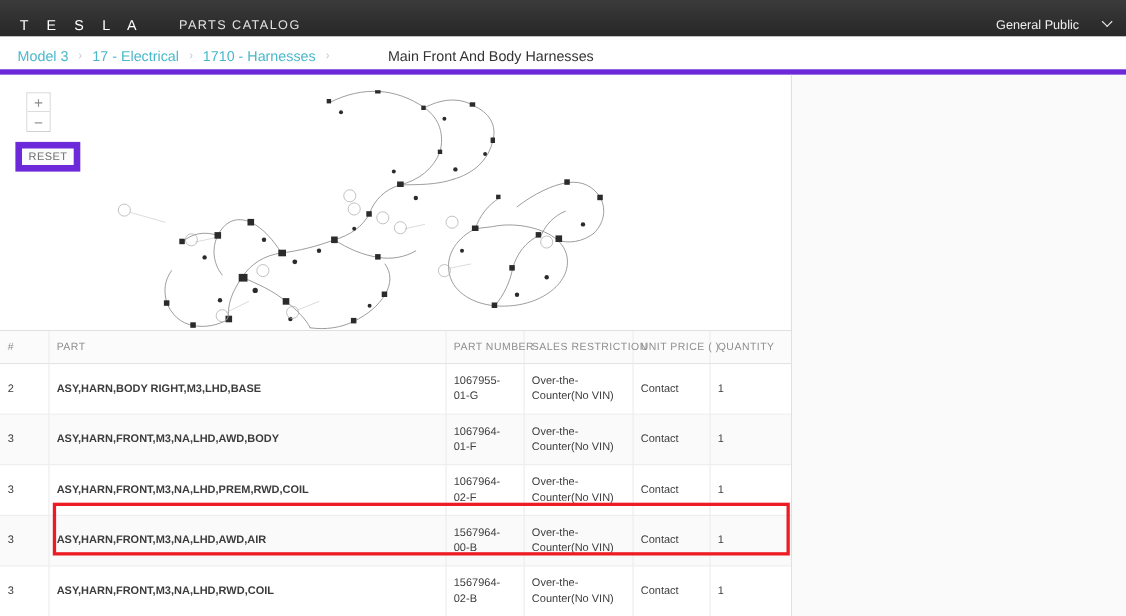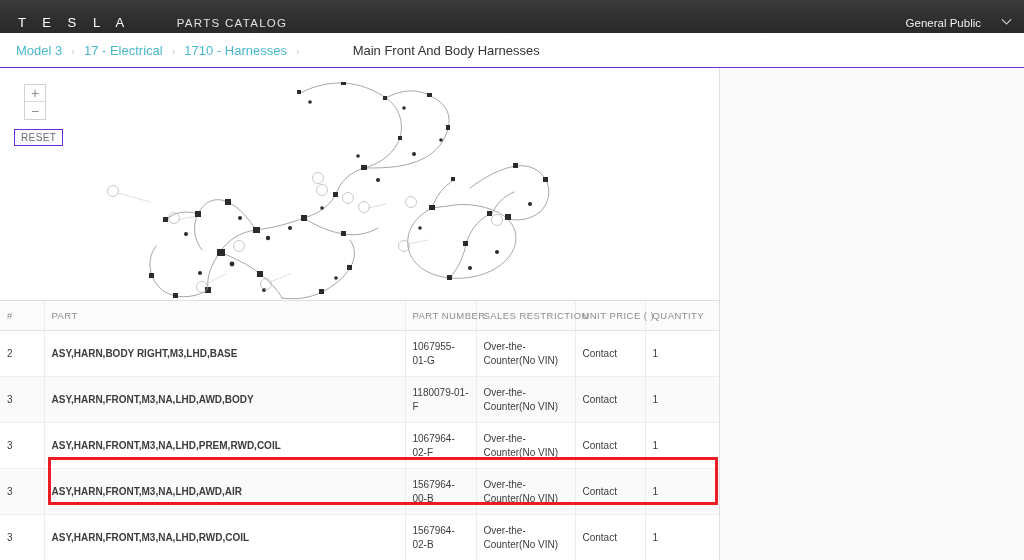--- a/index.html
+++ b/index.html
@@ -23,21 +23,20 @@
   }
   #tesla-logo {
     margin-left: 18px;
     color: #ffffff;
     font-size: 13px;
     letter-spacing: 6.5px;
     font-weight: 400;
     white-space: nowrap;
   }
   #catalog-label {
-    margin-left: 14px;
     color: #e2e2e2;
     font-size: 11.5px;
     letter-spacing: 1.3px;
     white-space: nowrap;
     padding-left: 32px;
   }
   #account-menu {
     margin-left: auto;
     margin-right: 14px;
     color: #f0f0f0;
@@ -55,21 +54,21 @@
     border-bottom: 1px solid #e8e8e8;
     transform: rotate(45deg) translate(-2px,-2px);
   }
 
   
   #crumbbar {
     position: absolute;
     top: 33px; left: 0;
     width: 1024px; height: 35px;
     background: #ffffff;
-    border-bottom: 1px solid #6d28d9;
+    border-bottom: 5px solid #6d28d9;
   }
   #breadcrumb {
     position: absolute;
     left: 16px; top: 0;
     height: 35px;
     display: flex;
     align-items: center;
     gap: 9px;
     white-space: nowrap;
   }
@@ -152,21 +151,21 @@
     color: #8d8d8d;
     cursor: pointer;
     background: #fff;
     user-select: none;
   }
   #zoom-in { border-bottom: 1px solid #d9d9d9; }
   #reset-button {
     position: absolute;
     left: 14px; top: 61px;
     padding: 2px 6px;
-    border: 1px solid #6d28d9;
+    border: 6px solid #6d28d9;
     background: #fbfbfb;
     color: #6e6e6e;
     font-size: 10px;
     letter-spacing: 0.4px;
     cursor: pointer;
     z-index: 6;
   }
   #harness-svg { position: absolute; top: 0; left: 0; }
 
   
@@ -428,21 +427,21 @@
           <td class="cell-index">2</td>
           <td class="cell-part">ASY,HARN,BODY RIGHT,M3,LHD,BASE</td>
           <td class="cell-partnumber">1067955-01-G</td>
           <td class="cell-restriction">Over-the-Counter(No VIN)</td>
           <td class="cell-price">Contact</td>
           <td class="cell-qty">1</td>
         </tr>
         <tr class="row-even">
           <td class="cell-index">3</td>
           <td class="cell-part">ASY,HARN,FRONT,M3,NA,LHD,AWD,BODY</td>
-          <td class="cell-partnumber">1180079-01-F</td>
+          <td class="cell-partnumber">1067964-01-F</td>
           <td class="cell-restriction">Over-the-Counter(No VIN)</td>
           <td class="cell-price">Contact</td>
           <td class="cell-qty">1</td>
         </tr>
         <tr class="row-odd">
           <td class="cell-index">3</td>
           <td class="cell-part">ASY,HARN,FRONT,M3,NA,LHD,PREM,RWD,COIL</td>
           <td class="cell-partnumber">1067964-02-F</td>
           <td class="cell-restriction">Over-the-Counter(No VIN)</td>
           <td class="cell-price">Contact</td>

